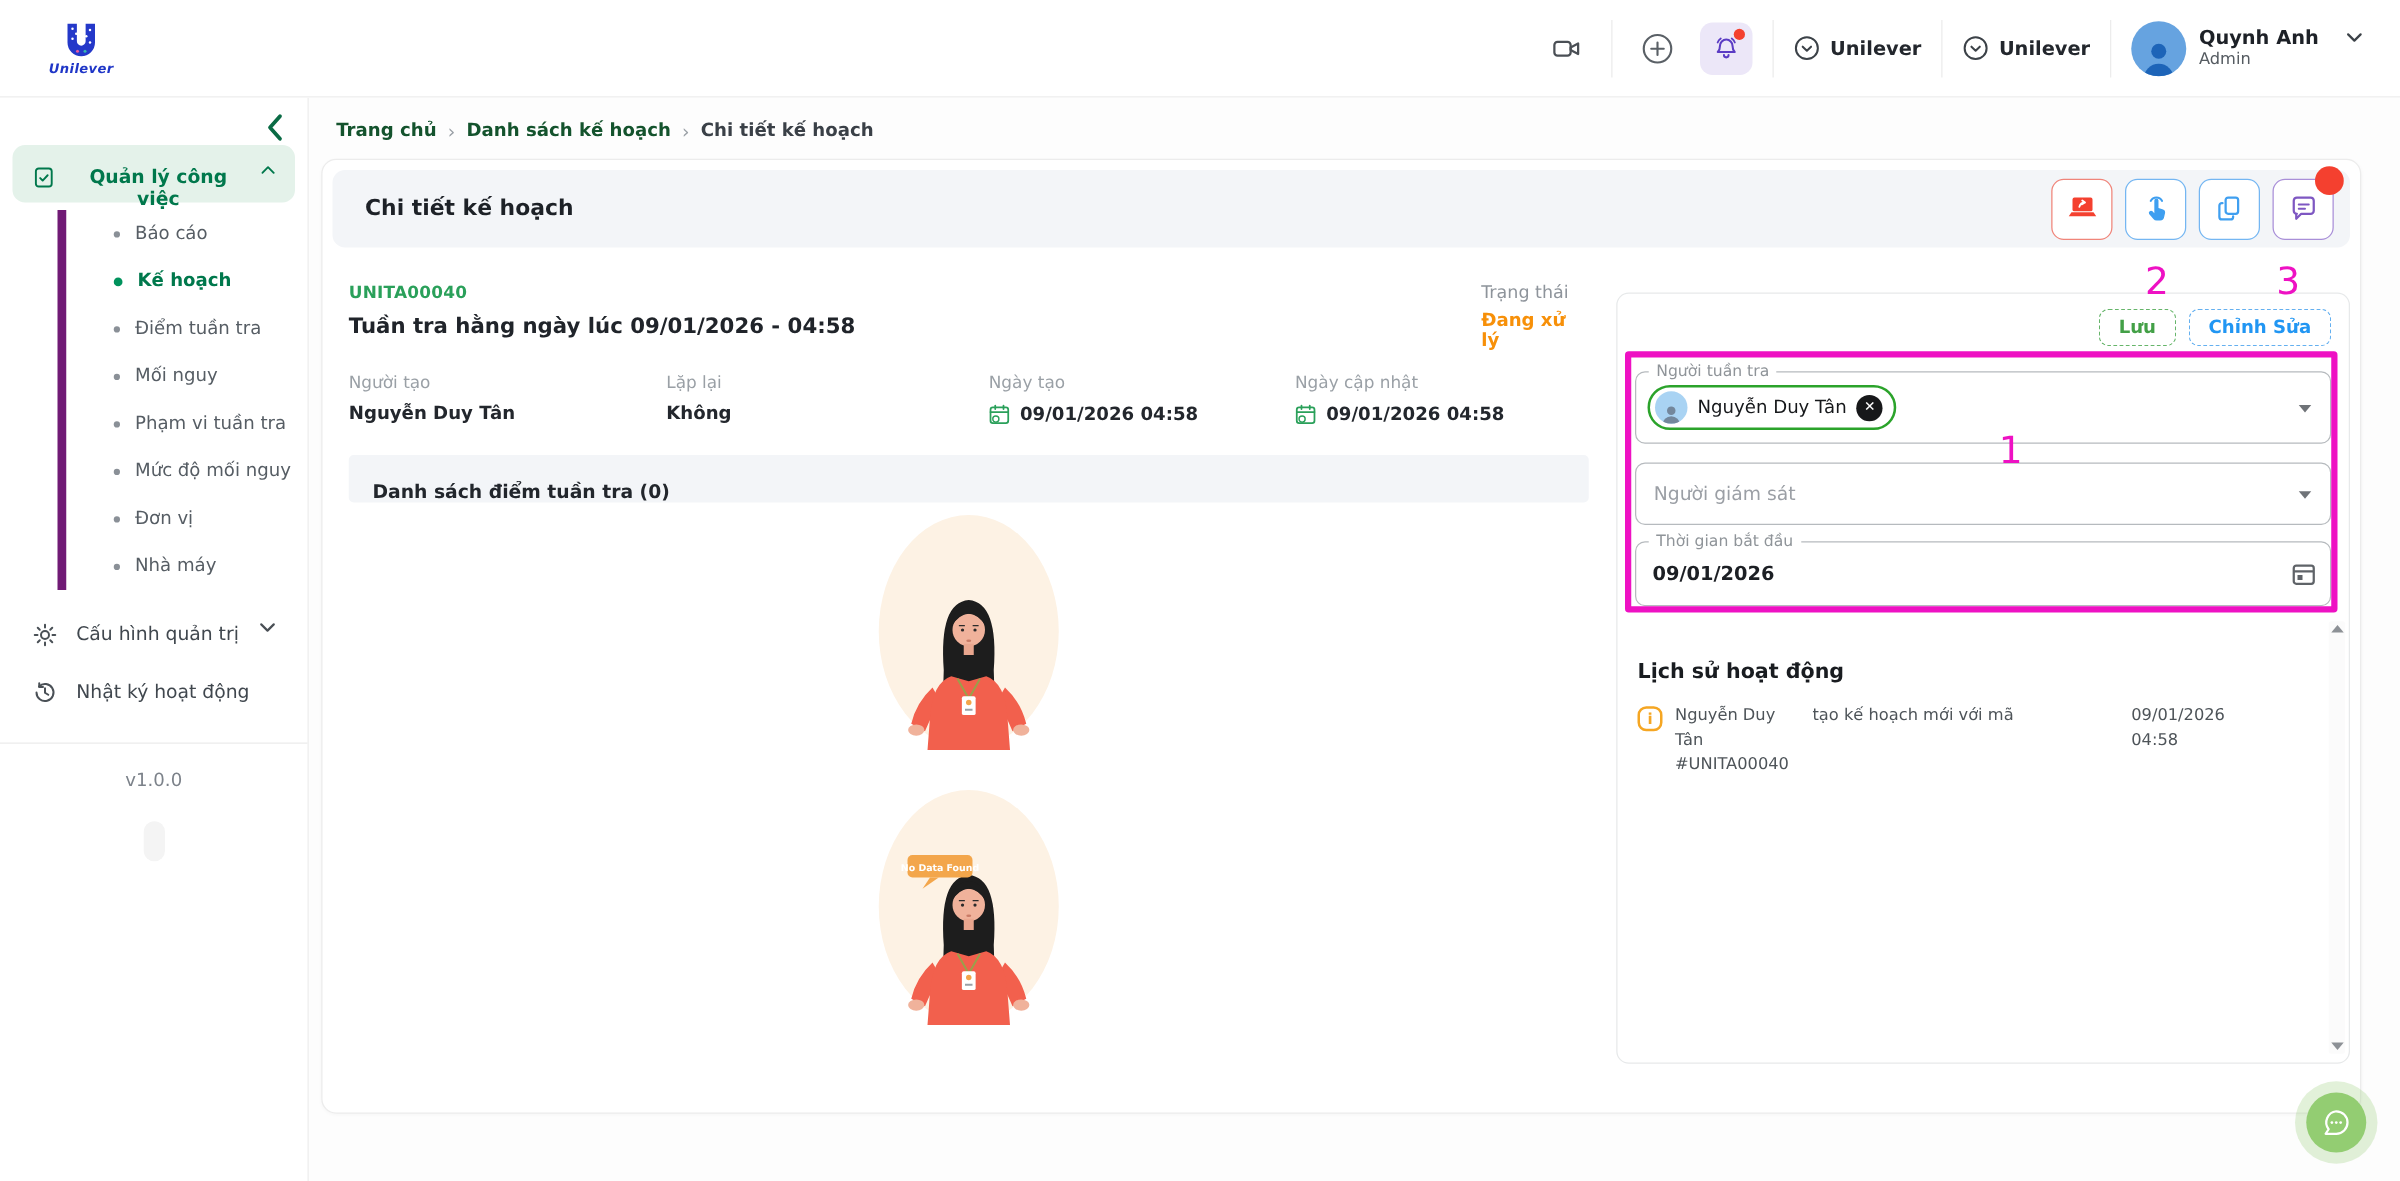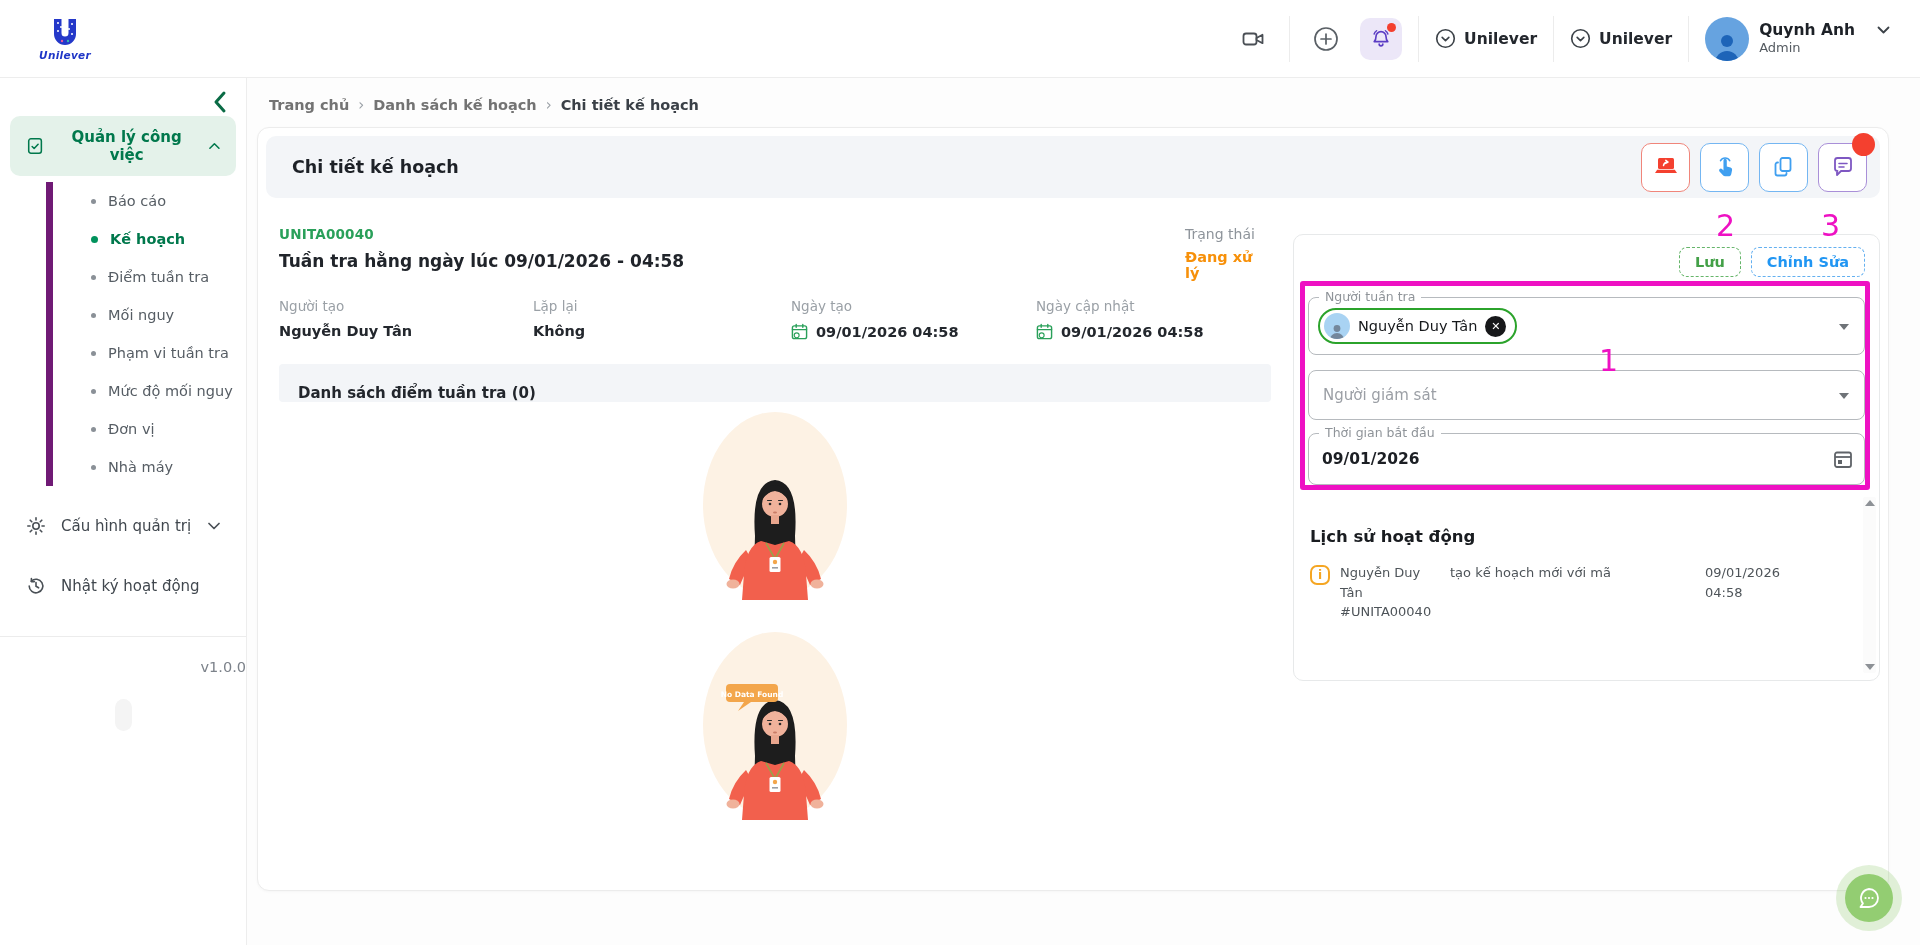--- a/index.html
+++ b/index.html
@@ -20,39 +20,39 @@
     font-family:inherit; font-size:15.5px; font-weight:700; color:#23272d; }
   .user { display:flex; align-items:center; gap:10px; cursor:pointer; }
   .avatar { width:44px; height:44px; border-radius:50%; background:#66a3e0; display:flex; align-items:flex-end; justify-content:center; overflow:hidden; }
   .user-meta { display:flex; flex-direction:column; line-height:1.25; }
   .user-name { font-size:15.5px; font-weight:700; color:#1d2127; display:flex; align-items:center; gap:22px; }
   .user-role { font-size:13px; color:#555b61; }
 
   
   .sidebar { position:absolute; left:0; top:78px; width:247px; bottom:0; background:#fff;
     border-right:1px solid #ededed; padding-top:38px; z-index:10; }
-  .side-group { height:60px; margin:0 10px; border-radius:10px; display:flex; align-items:center; gap:15px;
+  .side-group { height:46px; margin:0 10px; border-radius:10px; display:flex; gap:15px;
     padding:16px 16px; font-size:15px; color:#40474e; cursor:pointer; background:none; border:none; width:calc(100% - 20px); font-family:inherit; }
   .side-group.active { background:#e4f2ea; color:#00784c; font-weight:700; }
   .side-group .chev { margin-left:auto; }
   .sub-list { margin:6px 0 10px 46px; border-left:7px solid #701a75;padding-left:20px; }
   .sub-item { height:38px; display:flex; align-items:center; gap:12px; padding-left:18px;
     font-size:14.5px; color:#565d64; cursor:pointer; }
   .sub-item .dot { width:5px; height:5px; border-radius:50%; background:#8a9097; flex:none; }
   .sub-item.active { color:#00784c; font-weight:700; }
   .sub-item.active .dot { width:7px; height:7px; background:#00925c; }
-  .side-foot { margin-top:20px; border-top:1px solid #ececec; padding-top:22px; text-align:right; }
+  .side-foot { margin-top:20px; border-top:1px solid #ececec; padding-top:22px; text-align:center; }
   .version { font-size:14.5px; color:#7c828a; }
   .scroll-pill { width:17px; height:32px; border-radius:9px; background:#f4f4f4; margin:24px auto 0; }
   .collapse-btn { position:absolute; left:212px; top:90px; z-index:30; background:none; border:none; cursor:pointer; }
 
   
   .main { position:absolute; left:247px; top:78px; right:0; bottom:0; background:#fdfdfd; padding:18px 31px 0 10px; }
   .breadcrumb { display:flex; align-items:center; gap:9px; font-size:14.5px; padding-left:12px; }
-  .bc-link { color:#737373; font-weight:600; cursor:pointer; }
+  .bc-link { color:#14532d; font-weight:600; cursor:pointer; }
   .bc-sep { color:#9aa0a6; font-size:15px; }
   .bc-current { color:#3a4047; font-weight:600; }
 
   .card { margin-top:13px; background:#fff; border:1px solid #ececec; border-radius:12px;
     height:764px; position:relative; box-shadow:0 1px 3px rgba(0,0,0,.03); }
   .card-head { margin:8px; height:62px; background:#f3f5f8; border-radius:10px;
     display:flex; align-items:center; padding:0 13px 0 26px; }
   .card-title { font-size:17.5px; font-weight:700; color:#1d2127; }
   .head-actions { margin-left:auto; display:flex; gap:10px; }
   .act-btn { width:49px; height:49px; background:#fff; border-radius:10px; display:flex; align-items:center;
@@ -82,21 +82,21 @@
 
   .secbar { margin-top:24px; height:38px; background:#f3f5f8; border-radius:4px; display:flex;
     align-items:flex-end; padding:0 19px; font-size:15px; font-weight:700; color:#22262c; }
   .add-btn { margin-left:auto; background:none; border:none; color:#f2604d; font-size:23px; font-weight:400;
     cursor:pointer; line-height:1; font-family:inherit; }
   .empty { height:206px; display:flex; align-items:center; justify-content:center; }
   .empty.second { height:auto; padding-top:22px;align-items:flex-end; }
 
   
   .panel { width:587px; flex:none; border:1px solid #e7e9ea; border-radius:10px; margin-top:8px;
-    height:447px; position:relative; padding:12px 14px; }
+    height:617px; position:relative; padding:12px 14px; }
   .panel-actions { display:flex; justify-content:flex-end; gap:10px; }
   .btn-dashed { background:#fff; border-radius:8px; padding:6px 15px; font-size:14.5px; font-weight:700;
     cursor:pointer; font-family:inherit; }
   .btn-save { color:#43a047; border:1px dashed #66b56a; }
   .btn-edit { color:#2196f3; border:1px dashed #64b0f0; }
 
   .fields { margin-top:20px; display:flex; flex-direction:column; }
   .ofield { position:relative; border:1px solid #b6babe; border-radius:8px; background:#fff; }
   .flabel { position:absolute; top:-9px; left:10px; font-size:12.5px; color:#8f9499; background:#fff; padding:0 6px; }
   .caret { position:absolute; right:15px; top:50%; margin-top:-2px; width:0; height:0;

